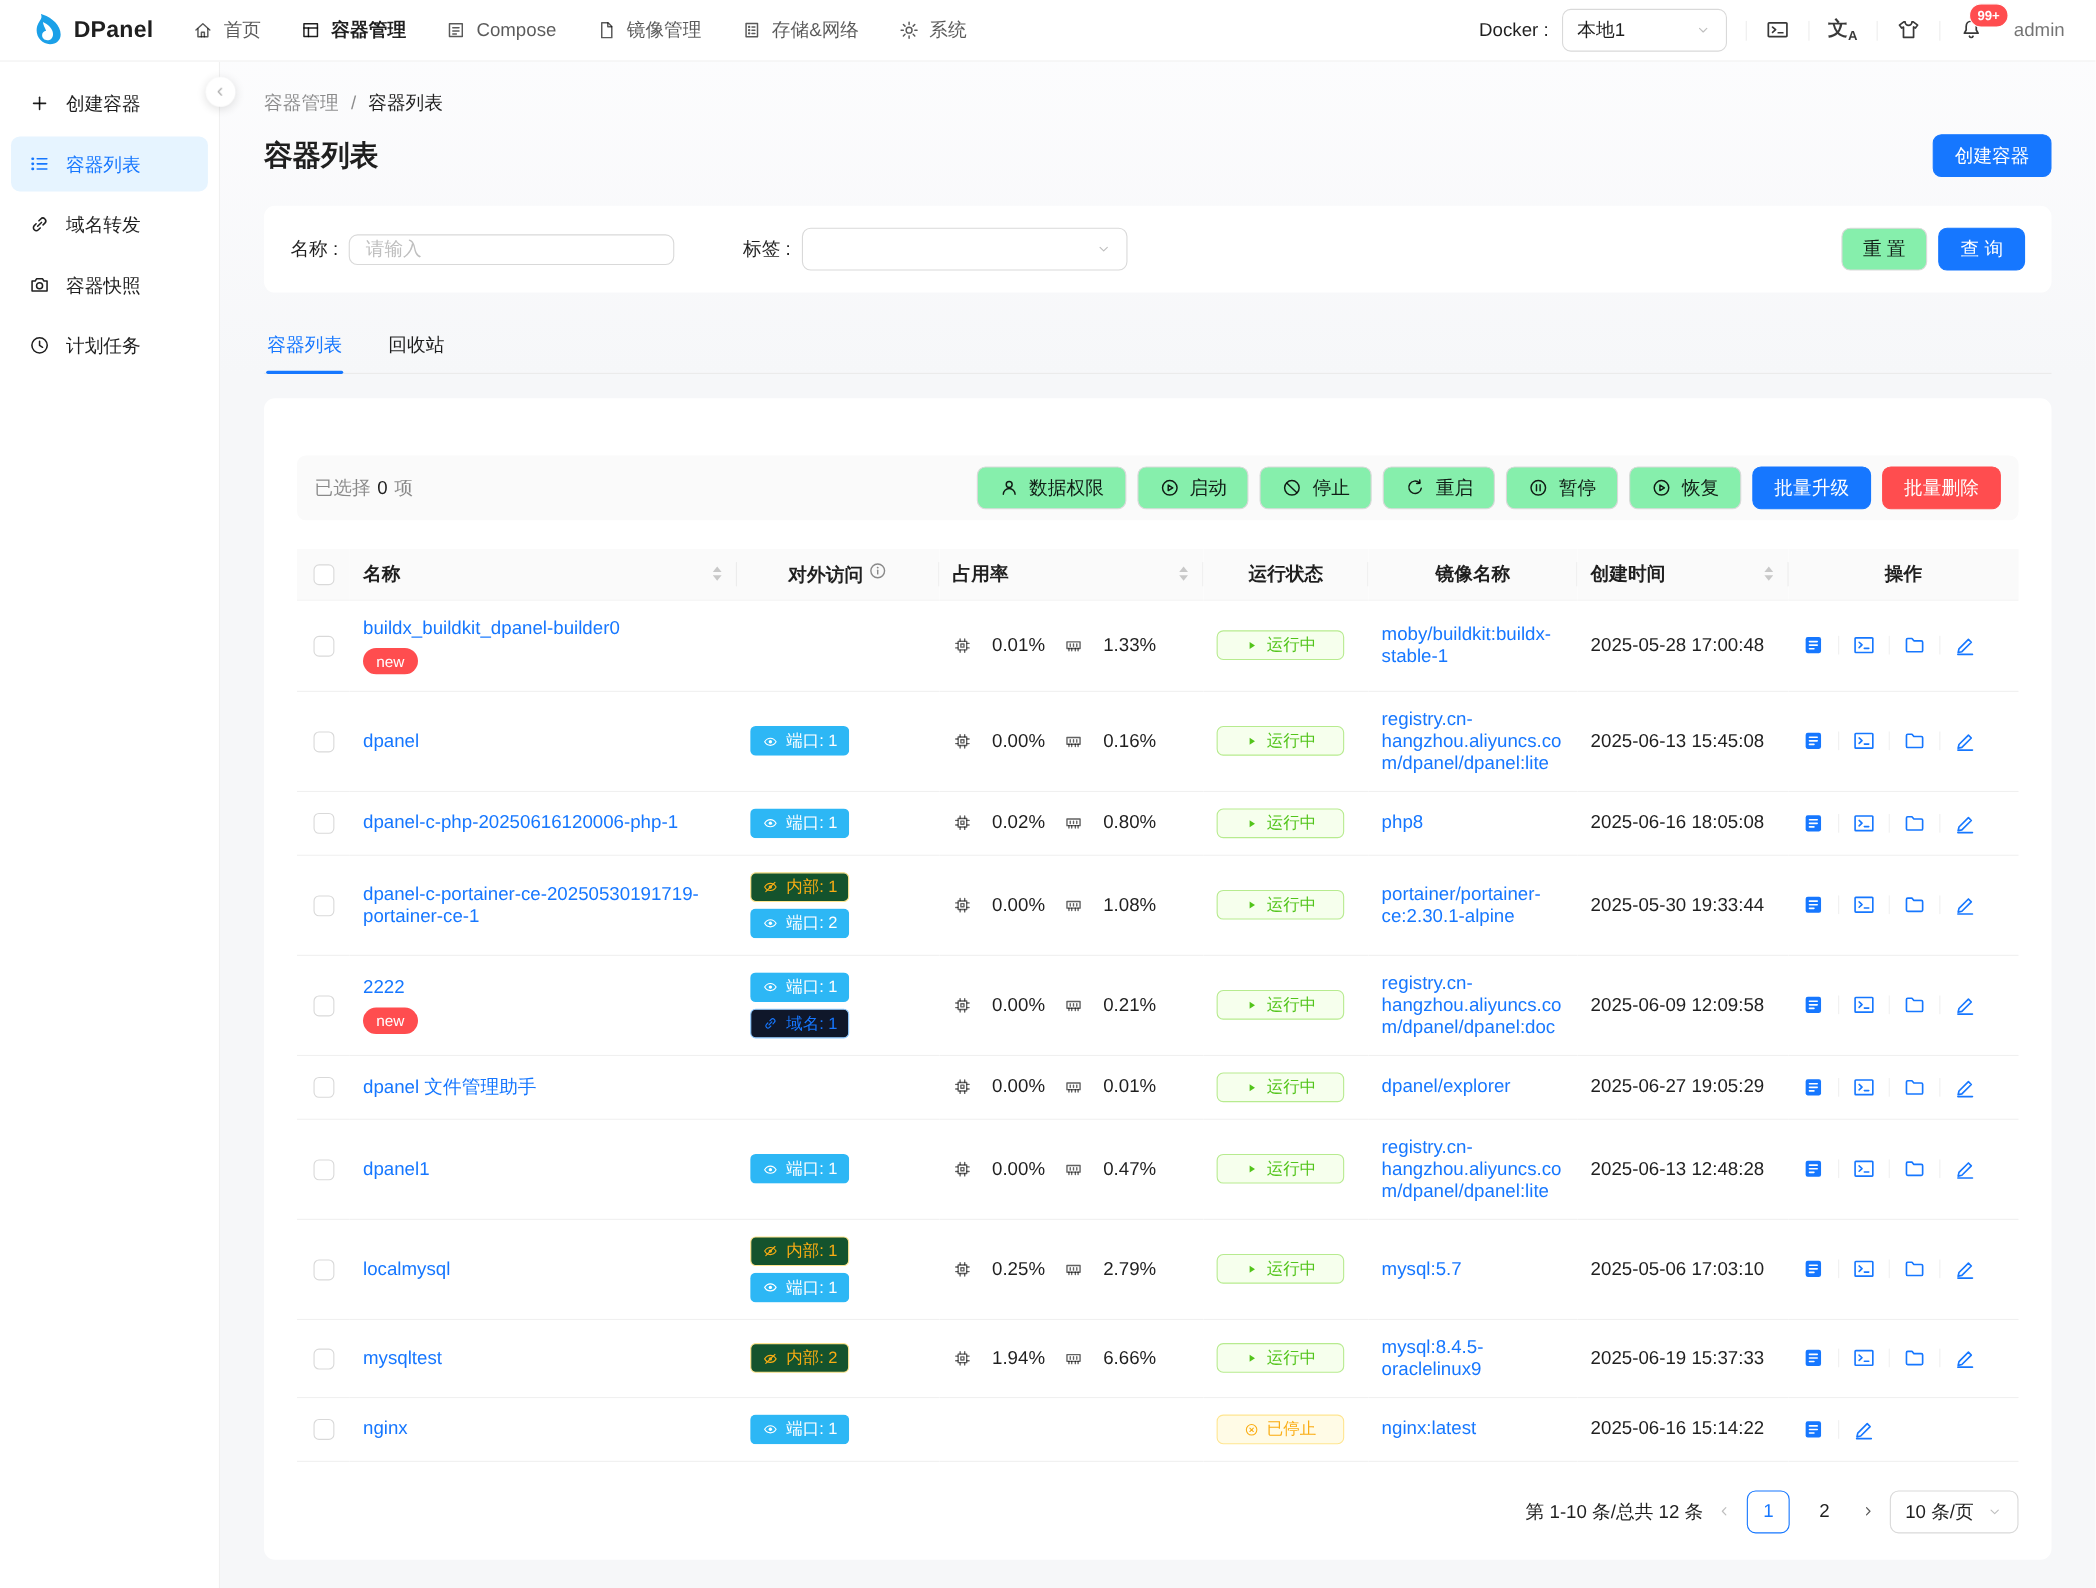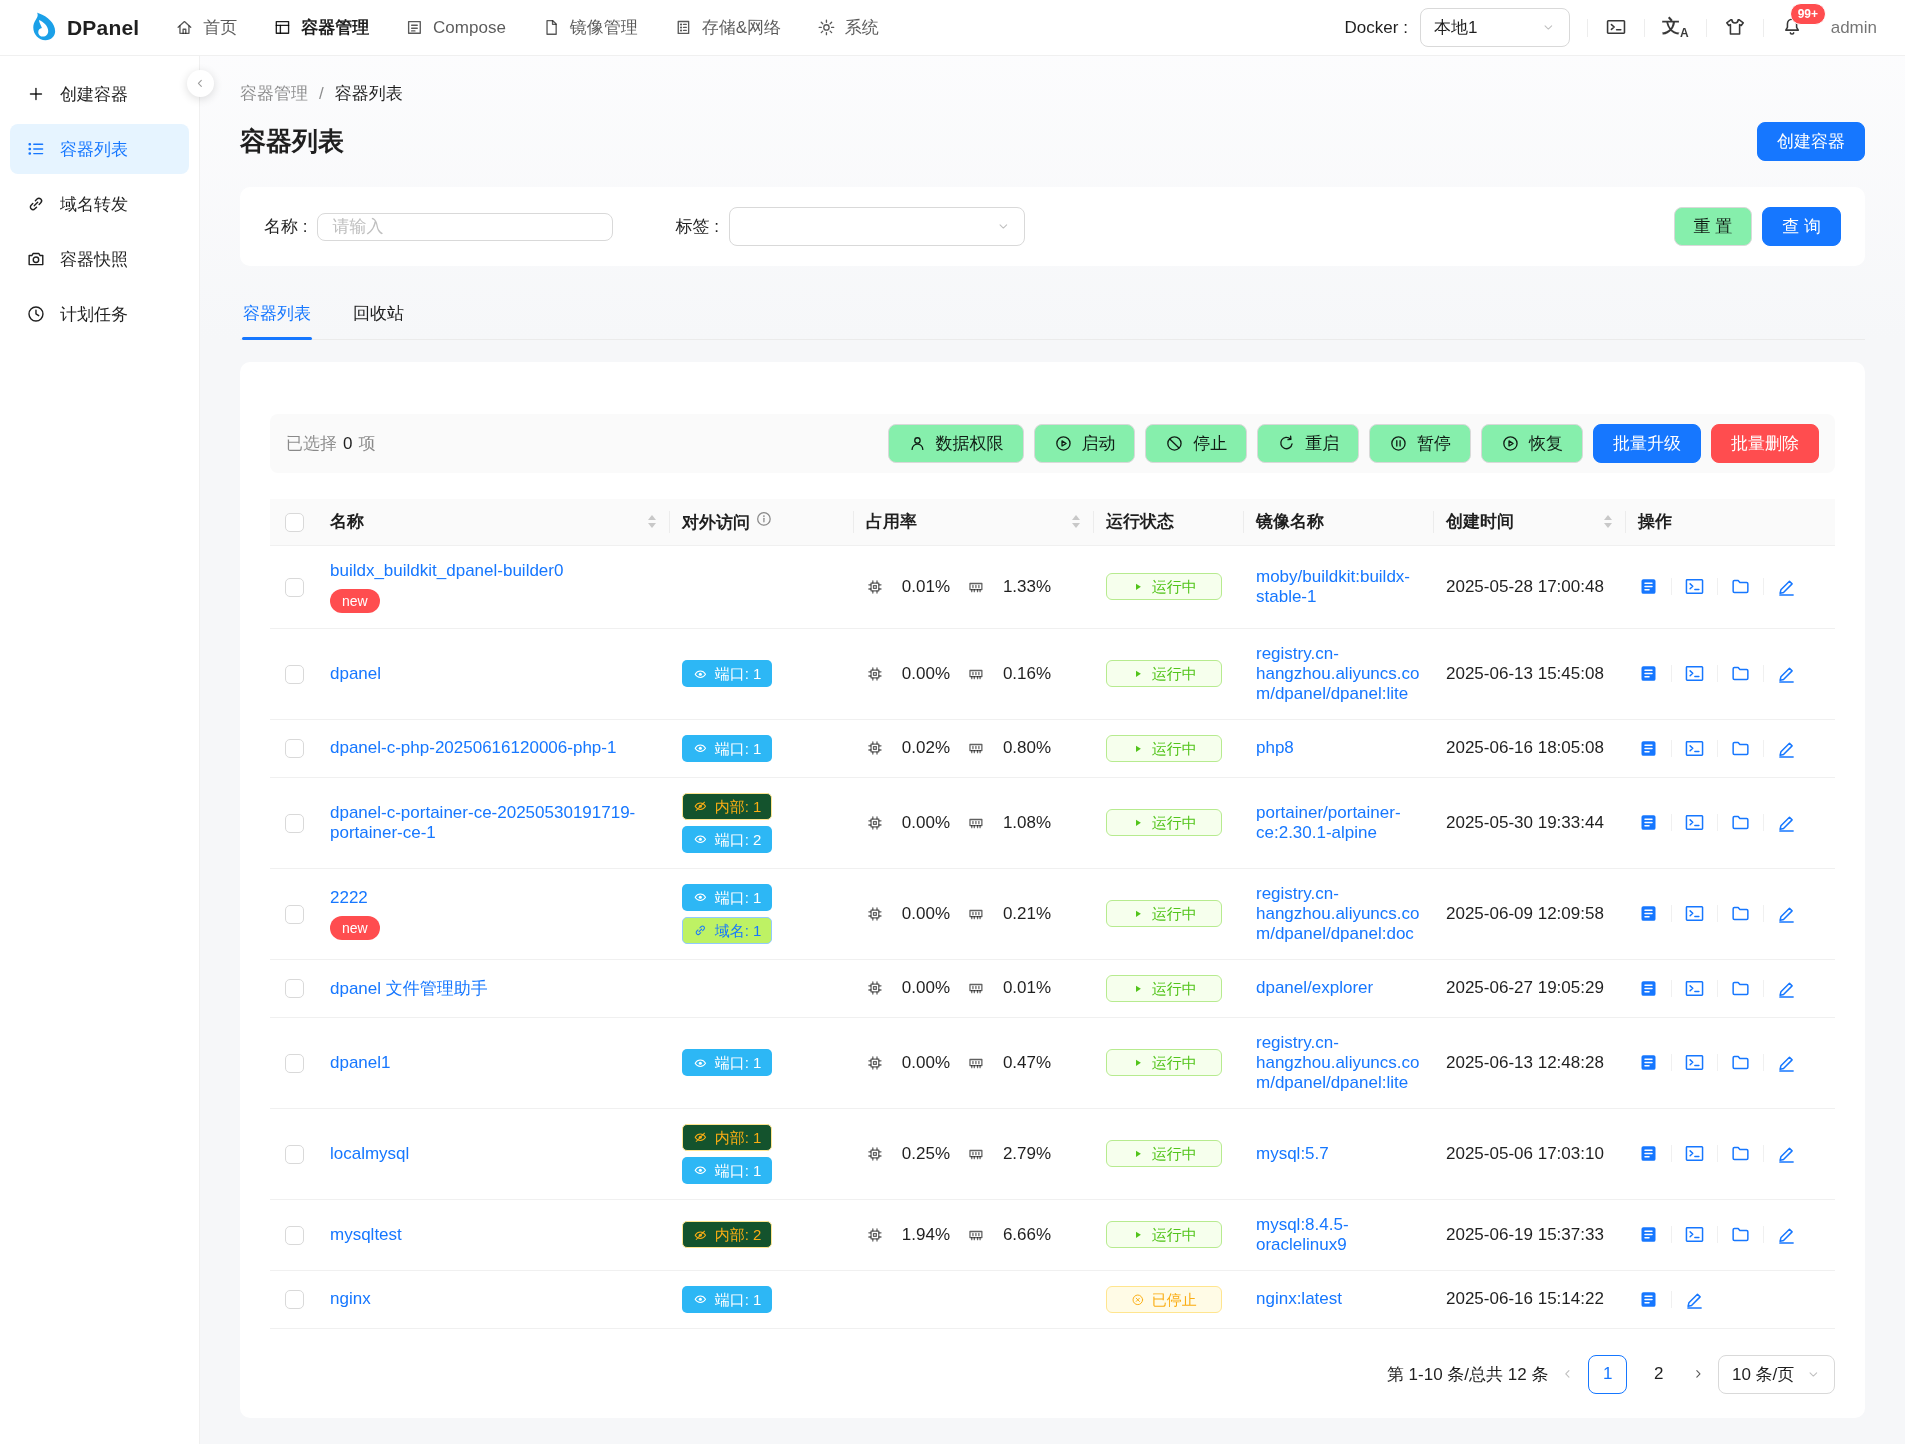--- a/index.html
+++ b/index.html
@@ -85,40 +85,40 @@
     display:flex; align-items:center; }
   .batch-left { color:rgba(0,0,0,.45); }
   .batch-left b { color:rgba(0,0,0,.88); font-weight:400; margin:0 6px; }
   .batch-actions { margin-left:auto; display:flex; gap:10px; align-items:center; }
 
   table { width:100%; border-collapse:collapse; margin-top:26px; table-layout:fixed; }
   th { background:#fafafa; font-weight:700; text-align:left; padding:11px 12px; font-size:17px;
     border-bottom:1px solid #f0f0f0; position:relative; }
   th:not(:first-child):not(:last-child)::after { content:""; position:absolute; right:0; top:50%;
     transform:translateY(-50%); width:1px; height:22px; background:#ececec; }
-  .th-flex { display:flex; align-items:center; gap:7px; }
+  .th-flex { display:flex; align-items:center; gap:7px;justify-content:center; }
   th.sortable .th-flex { justify-content:space-between; }
   td { padding:15px 12px; border-bottom:1px solid #f0f0f0; vertical-align:middle; }
   .td-check, .th-check { text-align:center; padding-left:4px; padding-right:4px; }
   .checkbox { display:inline-block; width:19px; height:19px; border:1.5px solid #d9d9d9;
     border-radius:5px; background:#fff; cursor:pointer; vertical-align:middle; }
   .sorter { display:flex; flex-direction:column; gap:1px; color:#c8c8c8; }
   .sorter svg { width:12px; height:7px; }
   .info-ic { color:rgba(0,0,0,.45); font-size:17px; }
 
   .link { color:#1677ff; text-decoration:none; cursor:pointer; overflow-wrap:break-word; word-break:break-word; }
   .new-badge { display:inline-block; margin-top:8px; background:#ff4d4f; color:#fff; font-size:14px;
     line-height:1; padding:5px 12px; border-radius:12px; }
   .access-cell { display:flex; flex-direction:column; align-items:flex-start; gap:6px; }
   .tag { display:inline-flex; align-items:center; gap:7px; font-size:15px; line-height:1;
     padding:5px 10px; border-radius:5px; border:1px solid transparent; cursor:pointer; }
   .tag .icon { font-size:14px; }
   .tag-port { background:#2db7f5; color:#fff; }
   .tag-internal { background:#14532d; color:#faad14; border-color:#ffe58f; }
-  .tag-domain { background:#bef264; color:#1677ff; border-color:#91caff; }
+  .tag-domain { background:#0f172a; color:#1677ff; border-color:#91caff; }
 
   .usage { display:flex; align-items:center; gap:17px; white-space:nowrap; }
   .u-item { display:inline-flex; align-items:center; gap:18px; }
   .u-item .icon { color:rgba(0,0,0,.62); font-size:17px; }
 
   .status-tag { display:inline-flex; align-items:center; gap:7px; font-size:15px; line-height:1;
     padding:5px 24px; border-radius:6px; border:1px solid; white-space:nowrap; }
   .status-tag .icon { font-size:13px; }
   .st-running { border-color:#b7eb8f; background:#f6ffed; color:#52c41a; }
   .st-stopped { border-color:#ffe58f; background:#fffbe6; color:#faad14; }

